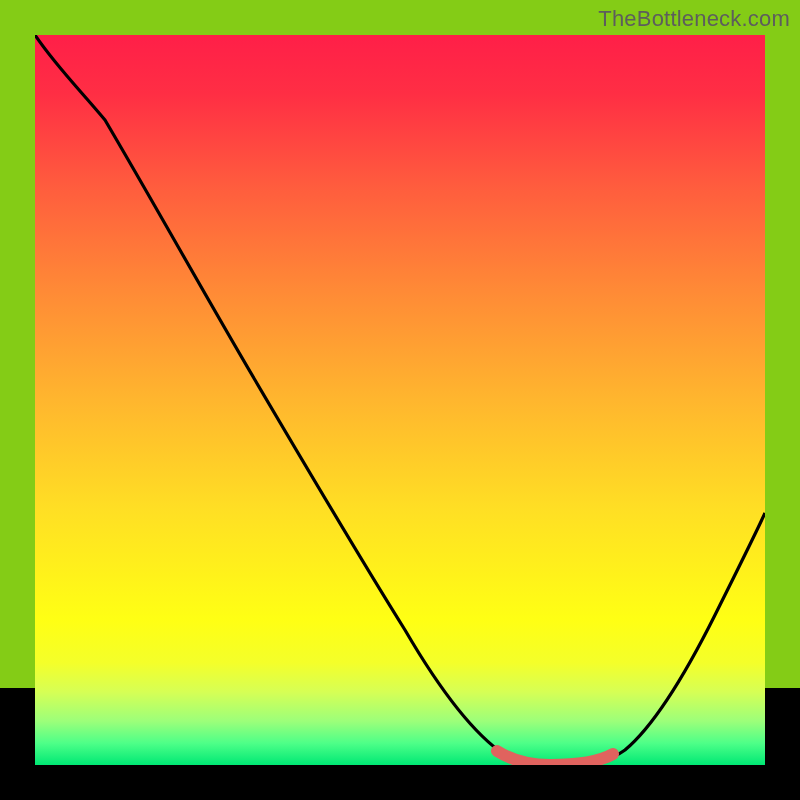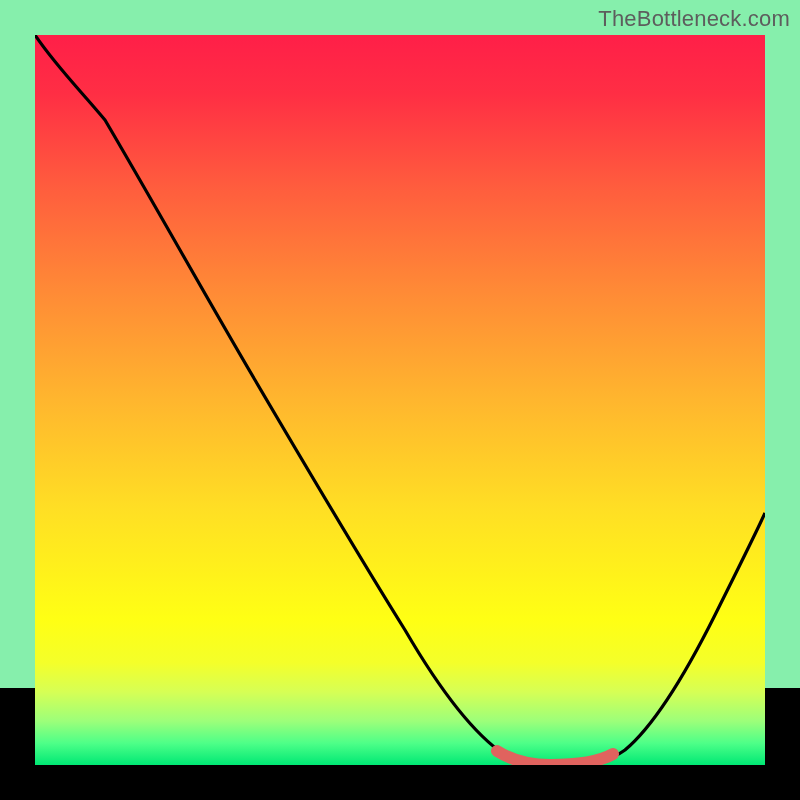--- a/index.html
+++ b/index.html
@@ -8,21 +8,21 @@
     width: 800px;
     height: 800px;
     background: #000;
     overflow: hidden;
     font-family: Arial, Helvetica, sans-serif;
   }
   .stage {
     position: relative;
     width: 800px;
     height: 688px;
-    background: #86efac;
+    background: #84cc16;
   }
   .watermark {
     position: absolute;
     top: 6px;
     right: 10px;
     color: #5d5d5d;
     font-size: 22px;
     font-weight: 500;
     letter-spacing: 0.2px;
     z-index: 5;

